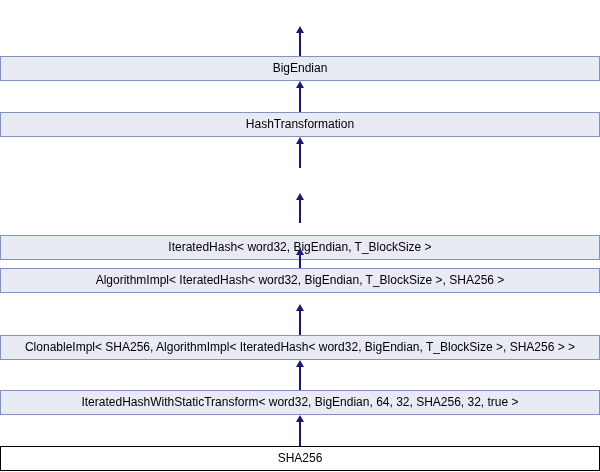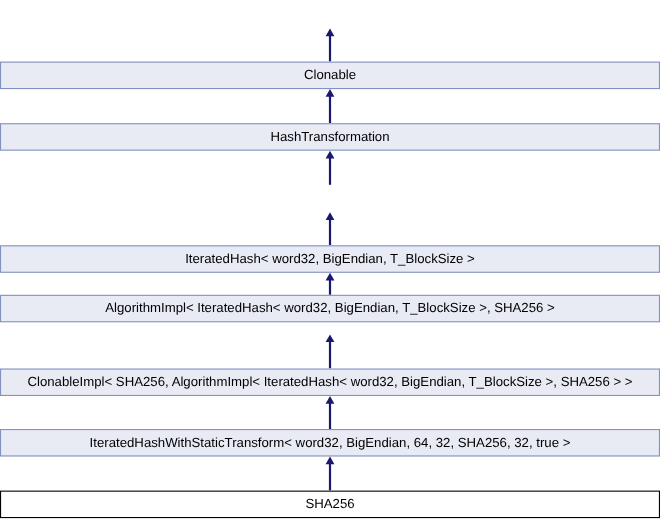--- a/index.html
+++ b/index.html
@@ -63,35 +63,35 @@
   }
 </style>
 </head>
 <body>
 
 <div id="diagram">
     <div class="conn" style="top: 26px; height: 30px;">
     <div class="head"></div>
     <div class="line"></div>
   </div>
-    <div class="node" style="top: 56px;">Clonable</div>
+    <div class="node" style="top: 56px;">BigEndian</div>
     <div class="conn" style="top: 81px; height: 31px;">
     <div class="head"></div>
     <div class="line"></div>
   </div>
     <div class="node" style="top: 112px;">HashTransformation</div>
     <div class="conn" style="top: 137px; height: 31px;">
     <div class="head"></div>
     <div class="line"></div>
   </div>
     <div class="conn" style="top: 193px; height: 30px;">
     <div class="head"></div>
     <div class="line"></div>
   </div>
-    <div class="node" style="top: 223px;">IteratedHash&lt; word32, BigEndian, T_BlockSize &gt;</div>
+    <div class="node" style="top: 235px;">IteratedHash&lt; word32, BigEndian, T_BlockSize &gt;</div>
     <div class="conn" style="top: 248px; height: 31px;">
     <div class="head"></div>
     <div class="line"></div>
   </div>
     <div class="node" style="top: 268px;">AlgorithmImpl&lt; IteratedHash&lt; word32, BigEndian, T_BlockSize &gt;, SHA256 &gt;</div>
     <div class="conn" style="top: 304px; height: 31px;">
     <div class="head"></div>
     <div class="line"></div>
   </div>
     <div class="node" style="top: 335px;">ClonableImpl&lt; SHA256, AlgorithmImpl&lt; IteratedHash&lt; word32, BigEndian, T_BlockSize &gt;, SHA256 &gt; &gt;</div>

